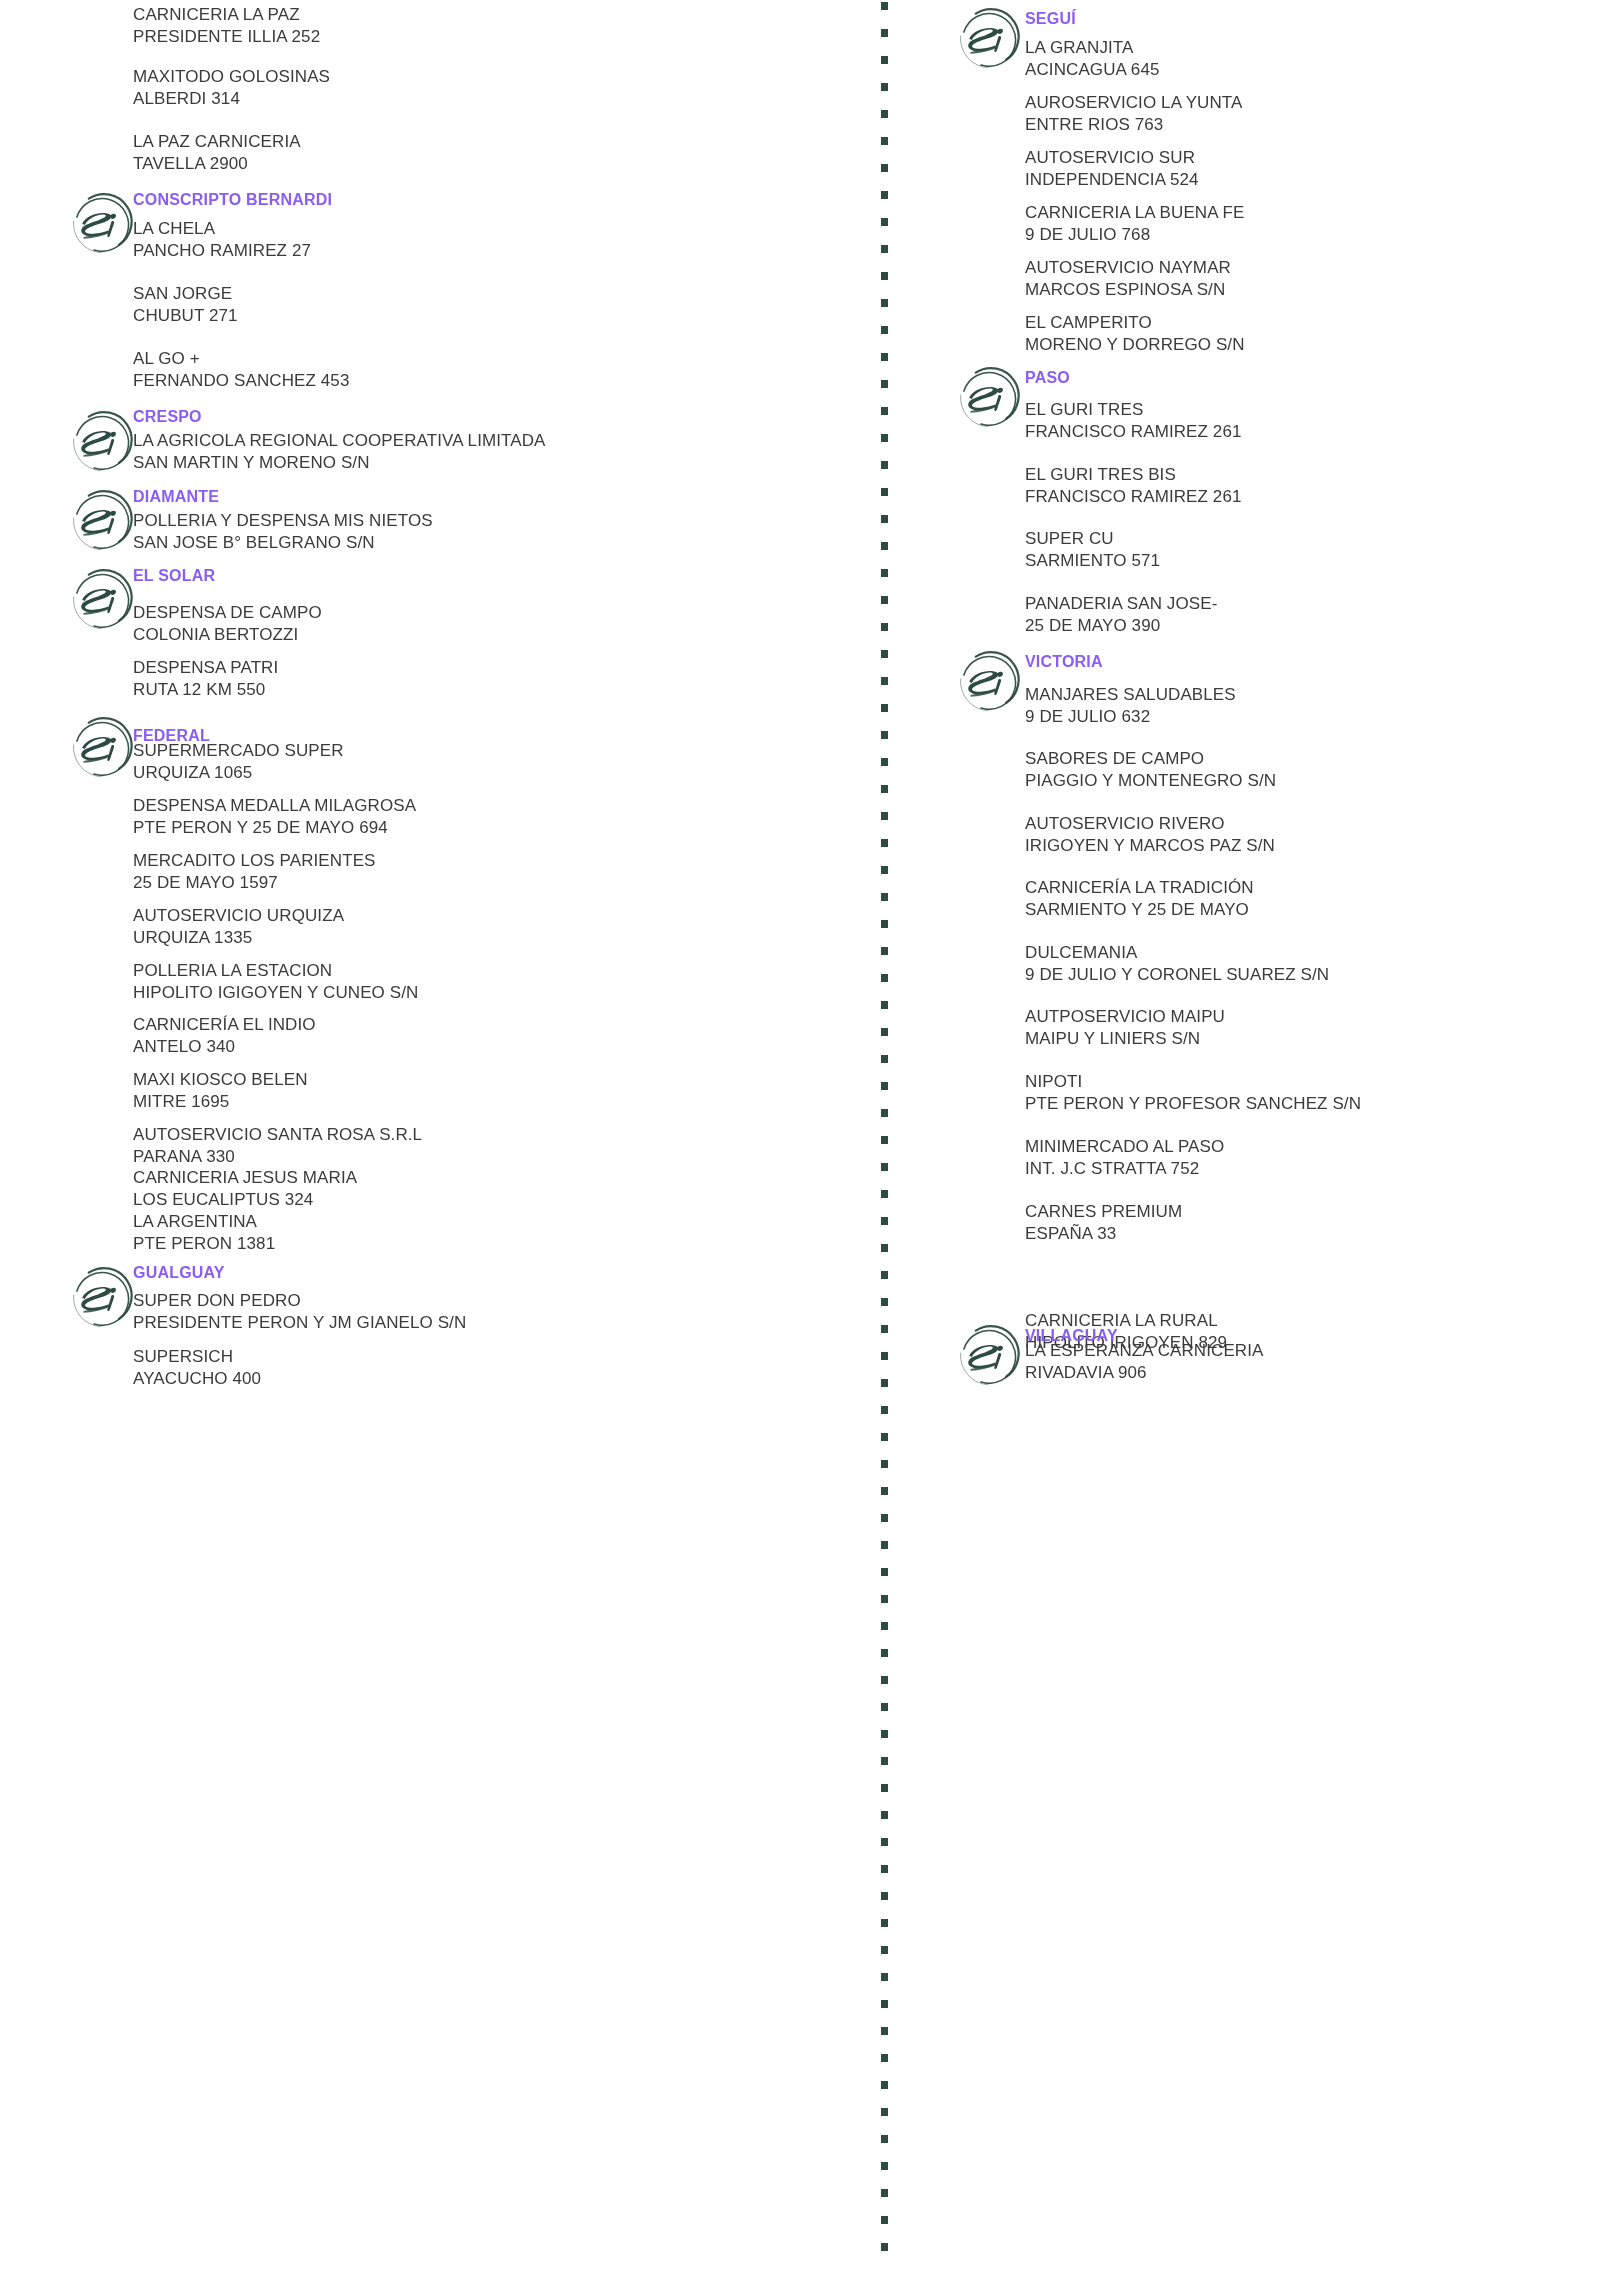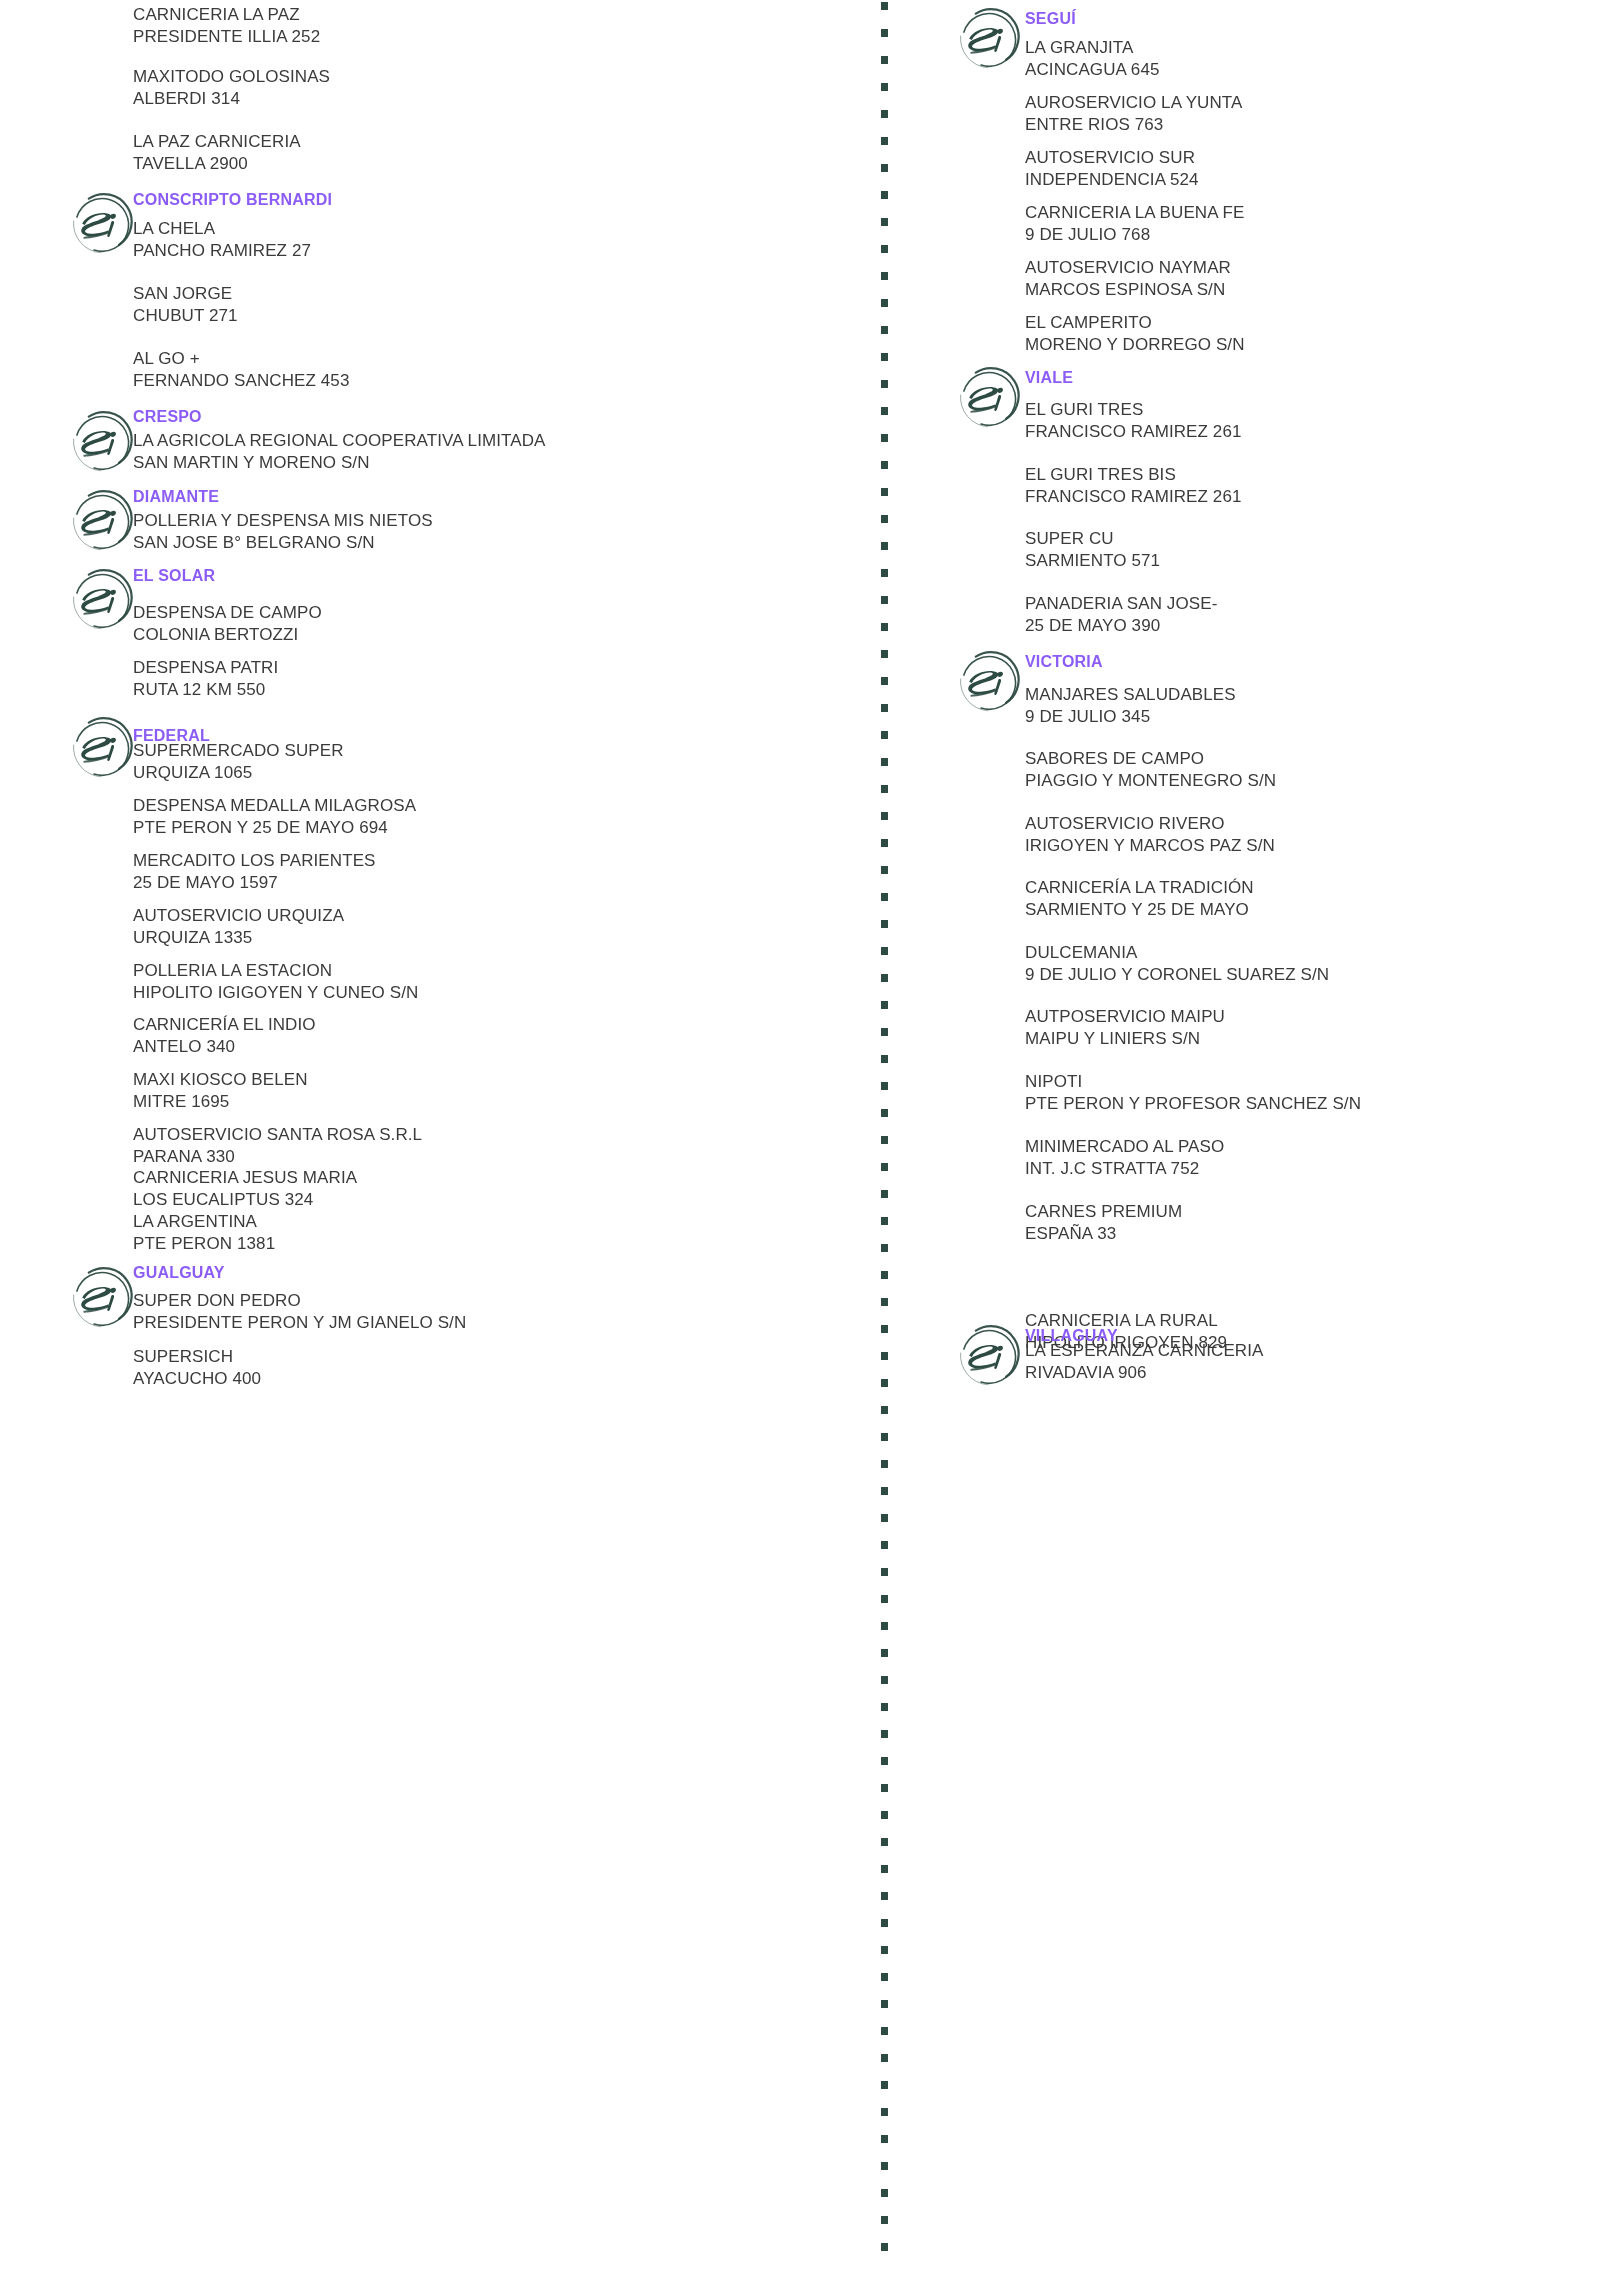--- a/index.html
+++ b/index.html
@@ -438,21 +438,21 @@
       <path d="M20 48 C26 34 52 28 62 34 C68 38 60 44 50 47 C40 50 30 53 25 58
                C22 62 30 64 40 63 C48 62 56 60 60 58 L60 61 C54 64 42 68 32 67
                C20 66 16 60 20 54 C23 50 34 46 44 43 C52 40 58 37 55 35
                C49 32 30 38 24 50 Z"></path>
       <path d="M64 34 C68 32 72 33 71 37 C70 41 64 42 63 39 C62 36 62 35 64 34 Z"></path>
       <path d="M66 44 C68 44 69 45 68 48 L62 66 C61 69 58 69 58 66 L64 46 C64 45 65 44 66 44 Z"></path>
       <path d="M22 68 C34 66 50 63 62 59 L62 62 C50 67 34 70 22 71 Z" opacity=".85"></path>
     </g>
   </svg>
       </div>
-      <div class="city-name" style="position: absolute; left: 69px; top: 368px;">VIALE</div>
+      <div class="city-name" style="position: absolute; left: 69px; top: 368px;">PASO</div>
       <div class="store" style="position: absolute; left: 69px; top: 399px;">
         <div class="store-name">EL GURI TRES</div>
         <div class="store-addr">FRANCISCO RAMIREZ 261</div>
       </div>
       <div class="store" style="position: absolute; left: 69px; top: 464px;">
         <div class="store-name">EL GURI TRES BIS</div>
         <div class="store-addr">FRANCISCO  RAMIREZ 261</div>
       </div>
       <div class="store" style="position: absolute; left: 69px; top: 528px;">
         <div class="store-name">SUPER CU</div>
@@ -476,21 +476,21 @@
                C49 32 30 38 24 50 Z"></path>
       <path d="M64 34 C68 32 72 33 71 37 C70 41 64 42 63 39 C62 36 62 35 64 34 Z"></path>
       <path d="M66 44 C68 44 69 45 68 48 L62 66 C61 69 58 69 58 66 L64 46 C64 45 65 44 66 44 Z"></path>
       <path d="M22 68 C34 66 50 63 62 59 L62 62 C50 67 34 70 22 71 Z" opacity=".85"></path>
     </g>
   </svg>
       </div>
       <div class="city-name" style="position: absolute; left: 69px; top: 652px;">VICTORIA</div>
       <div class="store" style="position: absolute; left: 69px; top: 684px;">
         <div class="store-name">MANJARES SALUDABLES</div>
-        <div class="store-addr">9 DE JULIO 345</div>
+        <div class="store-addr">9 DE JULIO 632</div>
       </div>
       <div class="store" style="position: absolute; left: 69px; top: 748px;">
         <div class="store-name">SABORES DE CAMPO</div>
         <div class="store-addr">PIAGGIO Y MONTENEGRO S/N</div>
       </div>
       <div class="store" style="position: absolute; left: 69px; top: 813px;">
         <div class="store-name">AUTOSERVICIO RIVERO</div>
         <div class="store-addr">IRIGOYEN Y MARCOS PAZ S/N</div>
       </div>
       <div class="store" style="position: absolute; left: 69px; top: 877px;">

